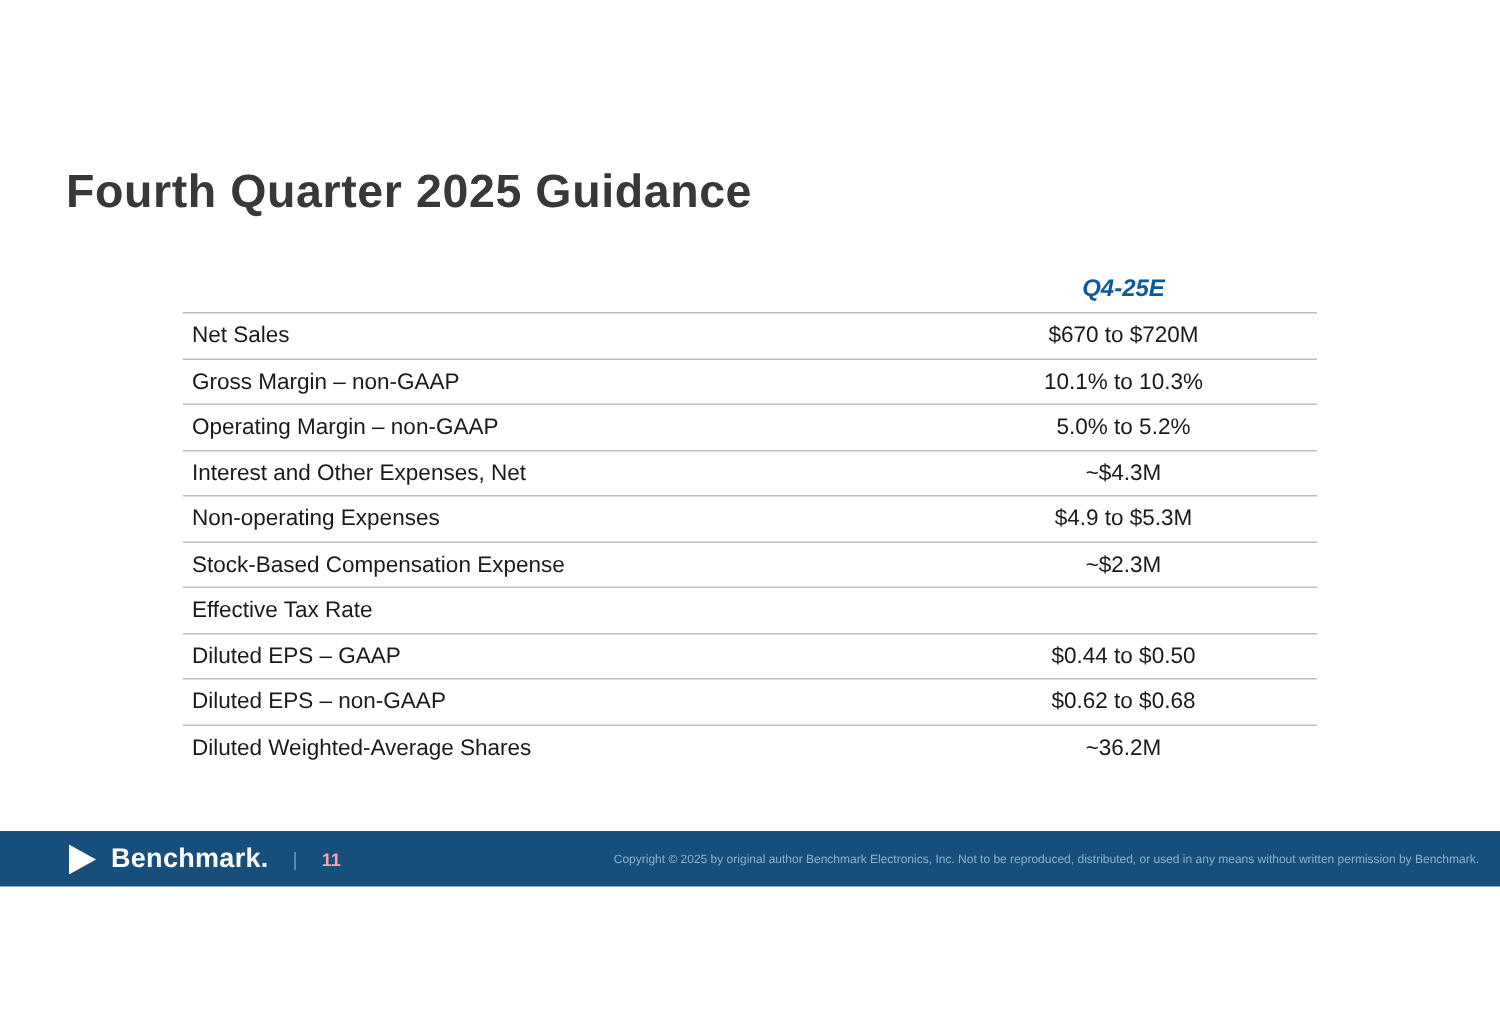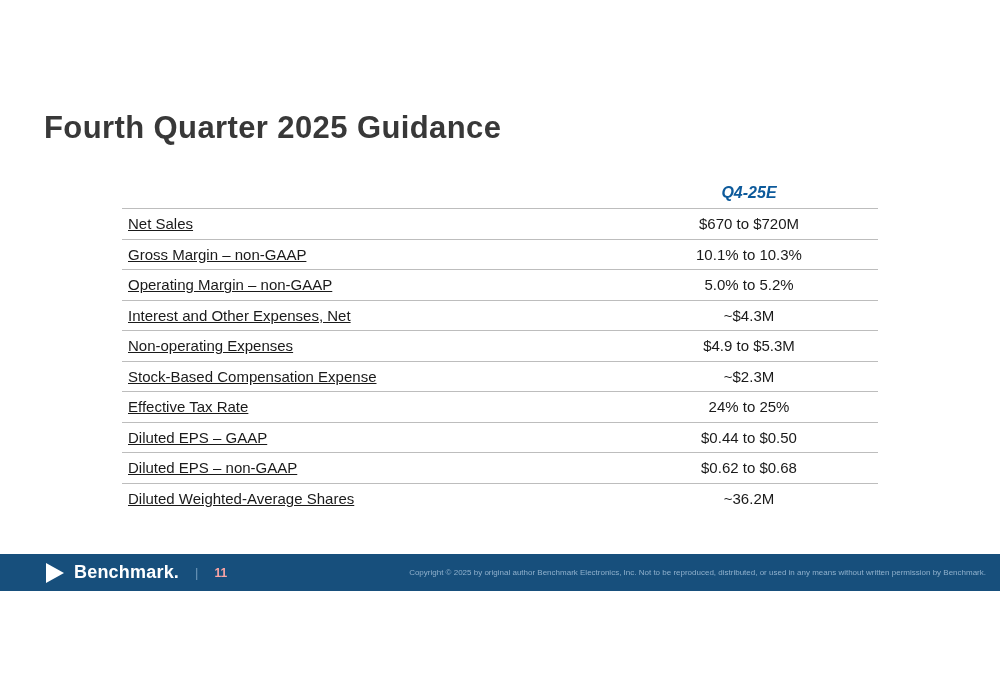--- a/index.html
+++ b/index.html
@@ -35,21 +35,21 @@
     font-size: 16px;
     color: #0d5a9b;
     font-style: italic;
   }
   .trow {
     display: flex;
     height: 29.5px;
     align-items: center;
     border-top: 1px solid #bdbdbd;
   }
-  .cl { width: 498px; padding-left: 6px; box-sizing: border-box; white-space: nowrap; text-decoration: underline; }
+  .cl { width: 498px; padding-left: 6px; box-sizing: border-box; white-space: nowrap; }
   .cv { width: 258px; text-align: center; white-space: nowrap; }
 
   .footer {
     position: absolute;
     left: 0; top: 554px;
     width: 1000px; height: 37px;
     background: #174f7c;
     display: flex;
     align-items: center;
     box-sizing: border-box;
@@ -116,21 +116,20 @@
         <div class="trow">
           <div class="cl">Non-operating Expenses</div>
           <div class="cv">$4.9 to $5.3M</div>
         </div>
         <div class="trow">
           <div class="cl">Stock-Based Compensation Expense</div>
           <div class="cv">~$2.3M</div>
         </div>
         <div class="trow">
           <div class="cl">Effective Tax Rate</div>
-          <div class="cv">24% to 25%</div>
         </div>
         <div class="trow">
           <div class="cl">Diluted EPS – GAAP</div>
           <div class="cv">$0.44 to $0.50</div>
         </div>
         <div class="trow">
           <div class="cl">Diluted EPS – non-GAAP</div>
           <div class="cv">$0.62 to $0.68</div>
         </div>
         <div class="trow">

